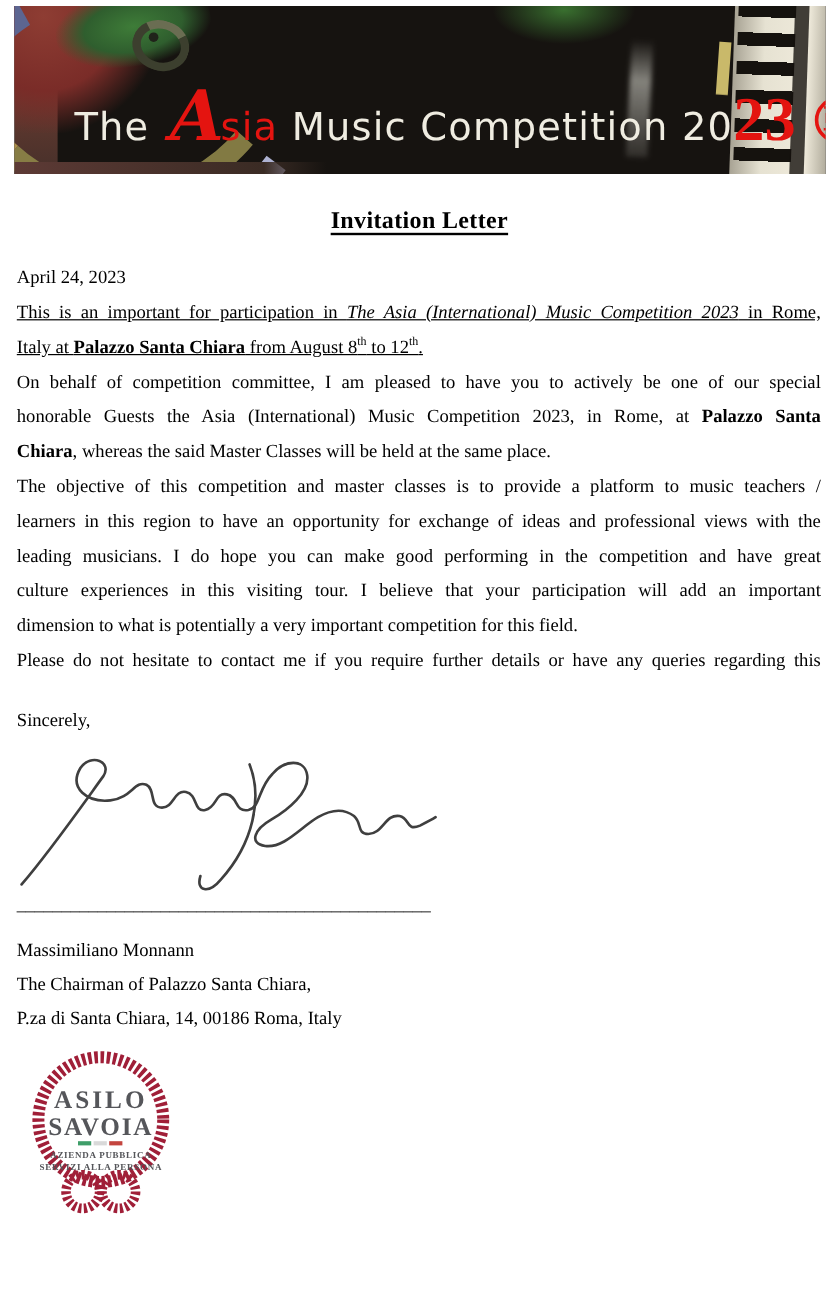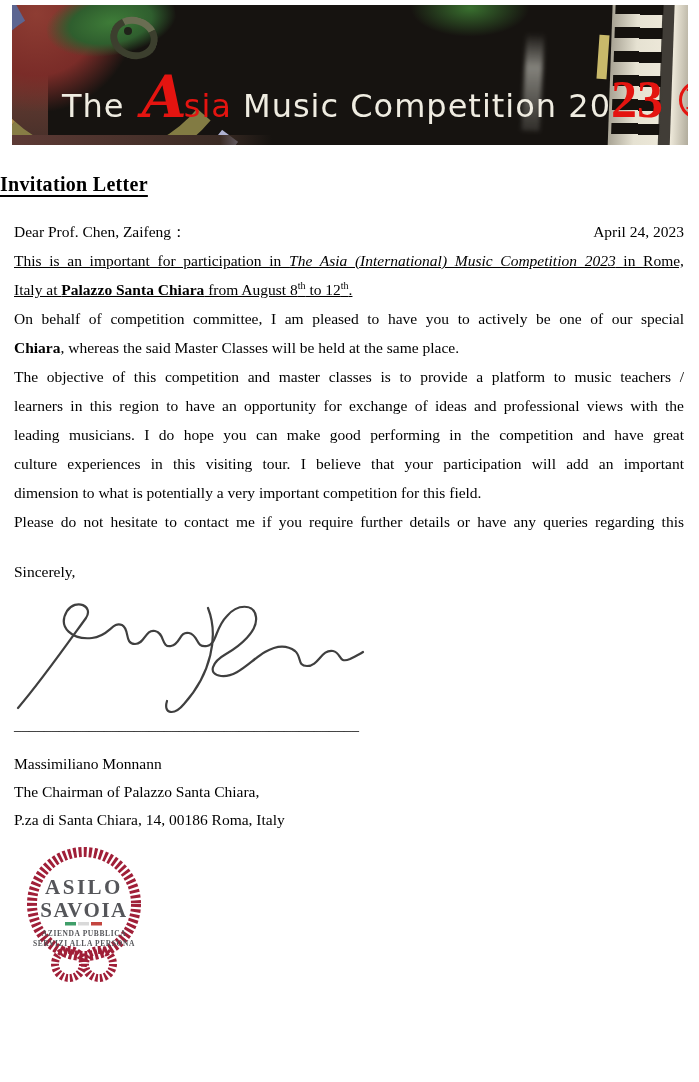--- a/index.html
+++ b/index.html
@@ -32,21 +32,21 @@
   .bn-text span{position:static;}
   .bn-the,.bn-rest{font-size:32px;letter-spacing:1px;}
   .bn-A{font-family:"DejaVu Serif", serif;font-style:italic;font-weight:bold;color:#e41410;font-size:58px;line-height:.8;margin:0 -3px 0 6px;}
   .bn-sia{color:#e41410;font-size:32px;letter-spacing:1px;}
   .bn-year{color:#e41410;font-family:"Liberation Serif", serif;font-weight:bold;font-size:52px;line-height:.8;}
   .bn-stamp{position:static;margin-left:16px;width:32px;height:32px;border:3px solid #e41410;border-radius:50%;
     color:#e41410;display:flex;align-items:center;justify-content:center;font-size:23px;align-self:center;
     font-family:"DejaVu Sans", sans-serif;font-weight:bold;}
 
   
-  .doc-title{margin-top:28px;}
+  .doc-title{margin-top:28px;text-align:center;}
   .doc-title span{font-size:20px;font-weight:bold;text-decoration:underline;text-decoration-thickness:2px;text-underline-offset:4px;letter-spacing:.3px;}
   .body-block{margin:21px 15px 0 14px;font-size:15px;}
   .salutation-row{display:flex;justify-content:space-between;line-height:29px;height:29px;font-size:15.5px;}
   .tline{line-height:29px;height:29px;white-space:nowrap;overflow:visible;font-size:15.5px;}
   .just{text-align:justify;text-align-last:justify;}
   .ul{text-decoration:underline;}
   .b{font-weight:bold;}
   .i{font-style:italic;}
   .sup{font-size:10px;vertical-align:super;line-height:0;}
   .link{color:#2d2dd0;text-decoration:underline;cursor:pointer;}
@@ -87,27 +87,27 @@
     <span class="bn-stamp">亞</span>
   </div>
 </div>
 
 <div class="doc-title">
   <span>Invitation Letter</span>
 </div>
 
 <div class="body-block">
   <div class="salutation-row">
-    <span>Dear Prof. Chen, Zaifeng：</span>
     <span>April 24, 2023</span>
   </div>
   <div>
       <div class="tline just ul"><span class="">This is an important for participation in </span><span class="i">The Asia (International) Music Competition 2023</span><span class=""> in Rome,</span></div>
       <div class="tline ul"><span class="">Italy at </span><span class="b">Palazzo Santa Chiara</span><span class=""> from August 8</span><span class="sup">th</span><span class=""> to 12</span><span class="sup">th</span><span class="">.</span></div>
       <div class="tline just"><span class="">On behalf of competition committee, I am pleased to have you to actively be one of our special</span></div>
+      <div class="tline just"><span class="">honorable Guests the Asia (International) Music Competition 2023, in Rome, at </span><span class="b">Palazzo Santa</span></div>
       <div class="tline"><span class="b">Chiara</span><span class="">, whereas the said Master Classes will be held at the same place.</span></div>
       <div class="tline just"><span class="">The objective of this competition and master classes is to provide a platform to music teachers /</span></div>
       <div class="tline just"><span class="">learners in this region to have an opportunity for exchange of ideas and professional views with the</span></div>
       <div class="tline just"><span class="">leading musicians. I do hope you can make good performing in the competition and have great</span></div>
       <div class="tline just"><span class="">culture experiences in this visiting tour. I believe that your participation will add an important</span></div>
       <div class="tline"><span class="">dimension to what is potentially a very important competition for this field.</span></div>
       <div class="tline just"><span class="">Please do not hesitate to contact me if you require further details or have any queries regarding this</span></div>
     </div>
 </div>
 

